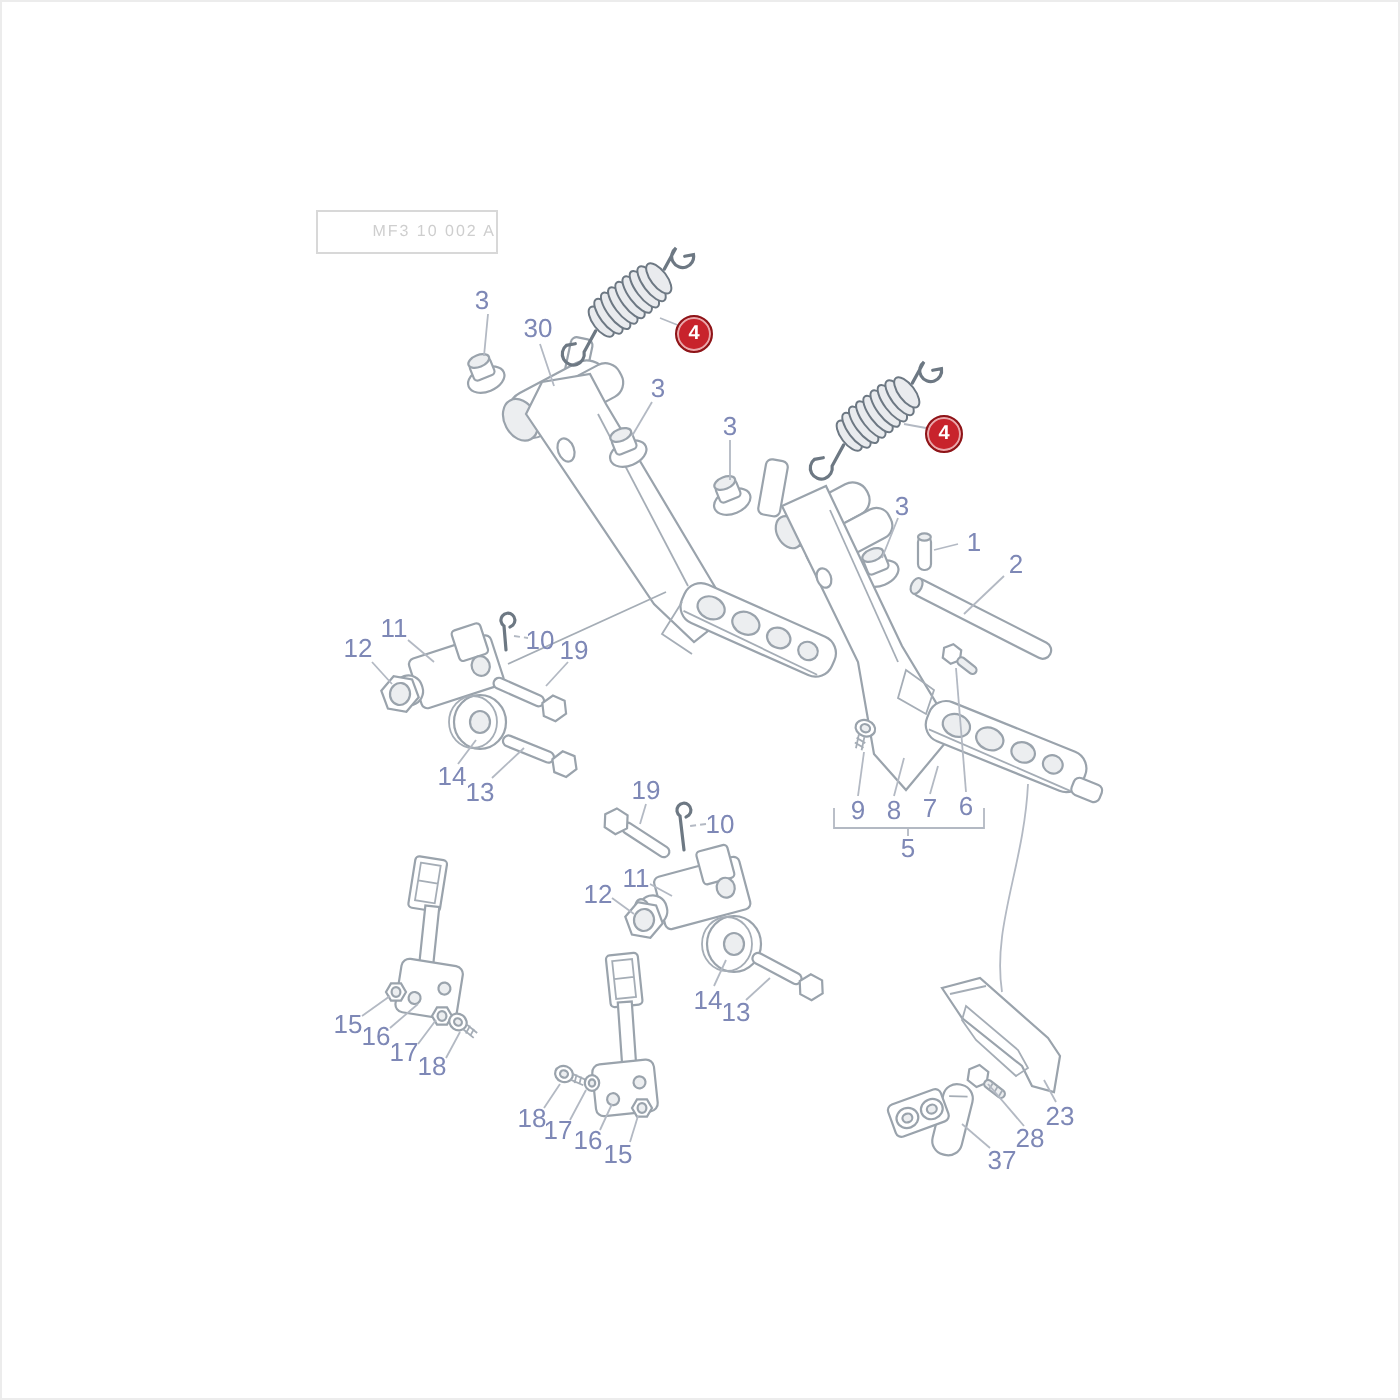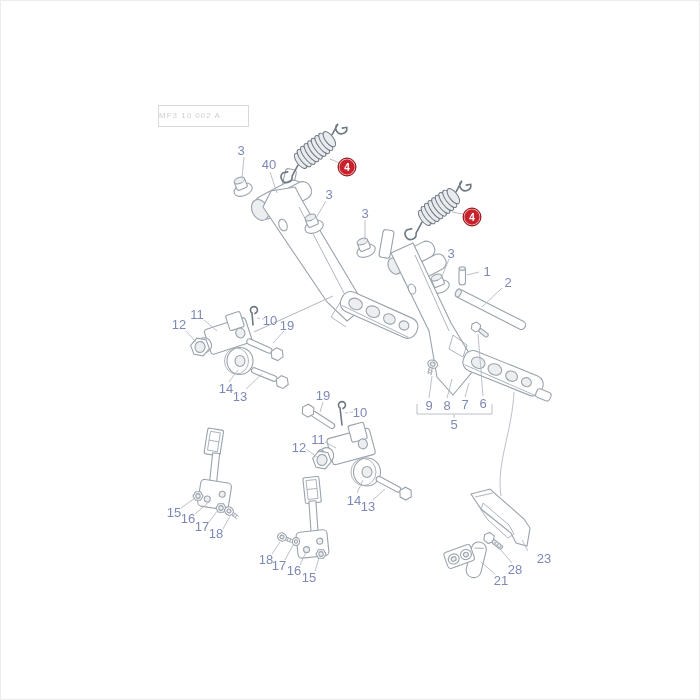--- a/index.html
+++ b/index.html
@@ -30,21 +30,21 @@
   .badge{
     position:absolute;transform:translate(-50%,-50%);
     width:17px;height:17px;border-radius:50%;
     background:var(--badge-color);border:1px solid #8e1418;
     color:#ffffff;font-size:10px;font-weight:bold;line-height:17px;text-align:center;
     box-shadow:0 0 0 1px rgba(255,255,255,.6) inset;cursor:pointer;
   }
   .watermark{
     position:absolute;left:157px;top:104px;width:89px;height:20px;
     border:1px solid #cfcfcf;color:#c2c2c2;font-size:8px;line-height:20px;
-    text-align:left;letter-spacing:1px;opacity:.8;
+    text-align:right;letter-spacing:1px;opacity:.8;
   }
 </style>
 </head>
 <body>
 
 <div id="stage">
 
   <div class="watermark">MF3 10 002 A</div>
 
   <svg id="art" width="700" height="700" viewBox="0 0 700 700">
@@ -331,21 +331,21 @@
       <path class="leader" d="M511 562 L493 541"></path>
       <path class="leader" d="M494 573 L480 561"></path>
       <path class="leader" d="M329 158 L339 162"></path>
       <path class="leader" d="M451 211 L462 213"></path>
 
       <path class="leader" d="M416 403 L416 413 L491 413 L491 403 M453 413 L453 417"></path>
     </g>
   </svg>
 
 <span class="callout" style="left: 240px; top: 149px;">3</span>
-    <span class="callout" style="left: 268px; top: 163px;">40</span>
+    <span class="callout" style="left: 268px; top: 163px;">30</span>
     <span class="callout" style="left: 328px; top: 193px;">3</span>
     <span class="callout" style="left: 364px; top: 212px;">3</span>
     <span class="callout" style="left: 450px; top: 252px;">3</span>
     <span class="callout" style="left: 486px; top: 270px;">1</span>
     <span class="callout" style="left: 507px; top: 281px;">2</span>
     <span class="callout" style="left: 196px; top: 313px;">11</span>
     <span class="callout" style="left: 178px; top: 323px;">12</span>
     <span class="callout" style="left: 269px; top: 319px;">10</span>
     <span class="callout" style="left: 286px; top: 324px;">19</span>
     <span class="callout" style="left: 225px; top: 387px;">14</span>
@@ -362,18 +362,18 @@
     <span class="callout" style="left: 353px; top: 499px;">14</span>
     <span class="callout" style="left: 367px; top: 505px;">13</span>
     <span class="callout" style="left: 173px; top: 511px;">15</span>
     <span class="callout" style="left: 187px; top: 517px;">16</span>
     <span class="callout" style="left: 201px; top: 525px;">17</span>
     <span class="callout" style="left: 215px; top: 532px;">18</span>
     <span class="callout" style="left: 265px; top: 558px;">18</span>
     <span class="callout" style="left: 278px; top: 564px;">17</span>
     <span class="callout" style="left: 293px; top: 569px;">16</span>
     <span class="callout" style="left: 308px; top: 576px;">15</span>
-    <span class="callout" style="left: 529px; top: 557px; margin-left: 14px;">23</span>
+    <span class="callout" style="left: 529px; top: 557px;">23</span>
     <span class="callout" style="left: 514px; top: 568px;">28</span>
-    <span class="callout" style="left: 500px; top: 579px;">21</span>
+    <span class="callout" style="left: 500px; top: 579px;">37</span>
     <div class="badge" style="left: 346px; top: 166px;">4</div>
     <div class="badge" style="left: 471px; top: 216px;">4</div>
   </div>
 
 </body></html>

